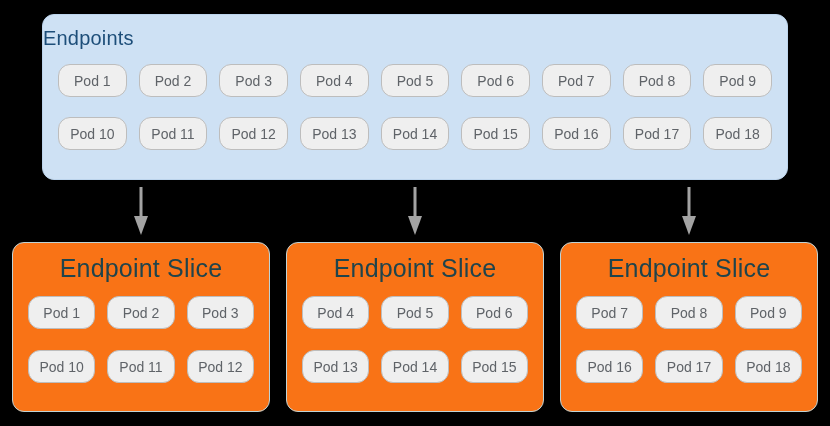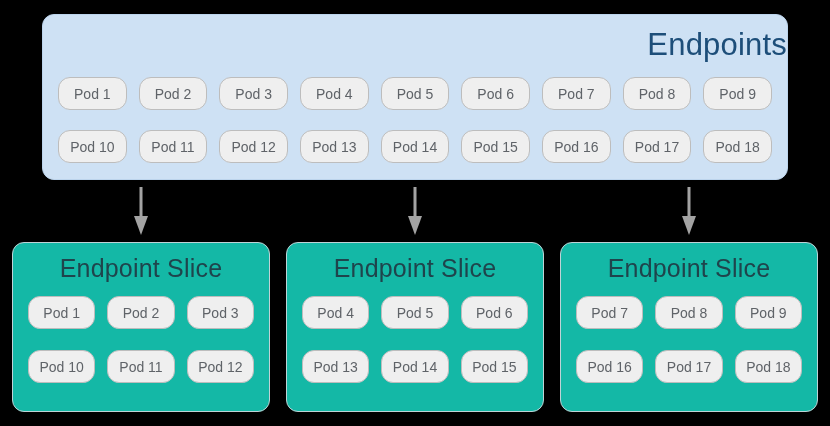--- a/index.html
+++ b/index.html
@@ -25,22 +25,22 @@
     top: 14px;
     width: 746px;
     height: 166px;
     background: #cee1f4;
     border: 1px solid #bcd4ec;
     border-radius: 12px;
     box-sizing: border-box;
   }
   .endpoints-title {
     margin-top: 12px;
-    text-align: right;
-    font-size: 31px;
+    text-align: left;
+    font-size: 20px;
     font-weight: 500;
     color: #1d4e79;
     letter-spacing: 0.2px;
   }
   .endpoints-grid {
     display: grid;
     grid-template-columns: repeat(9, 1fr);
     column-gap: 12px;
     row-gap: 20px;
     padding: 0 15px;
@@ -86,21 +86,21 @@
     top: 242px;
     width: 830px;
     padding: 0 12px;
     box-sizing: border-box;
     display: flex;
     justify-content: space-between;
   }
   .slice-box {
     width: 258px;
     height: 170px;
-    background: #14b8a6;
+    background: #f97316;
     border: 1px solid #bed3d6;
     border-radius: 12px;
     box-sizing: border-box;
   }
   .slice-title {
     margin-top: 11px;
     text-align: center;
     font-size: 25px;
     font-weight: 500;
     color: #1f444c;

